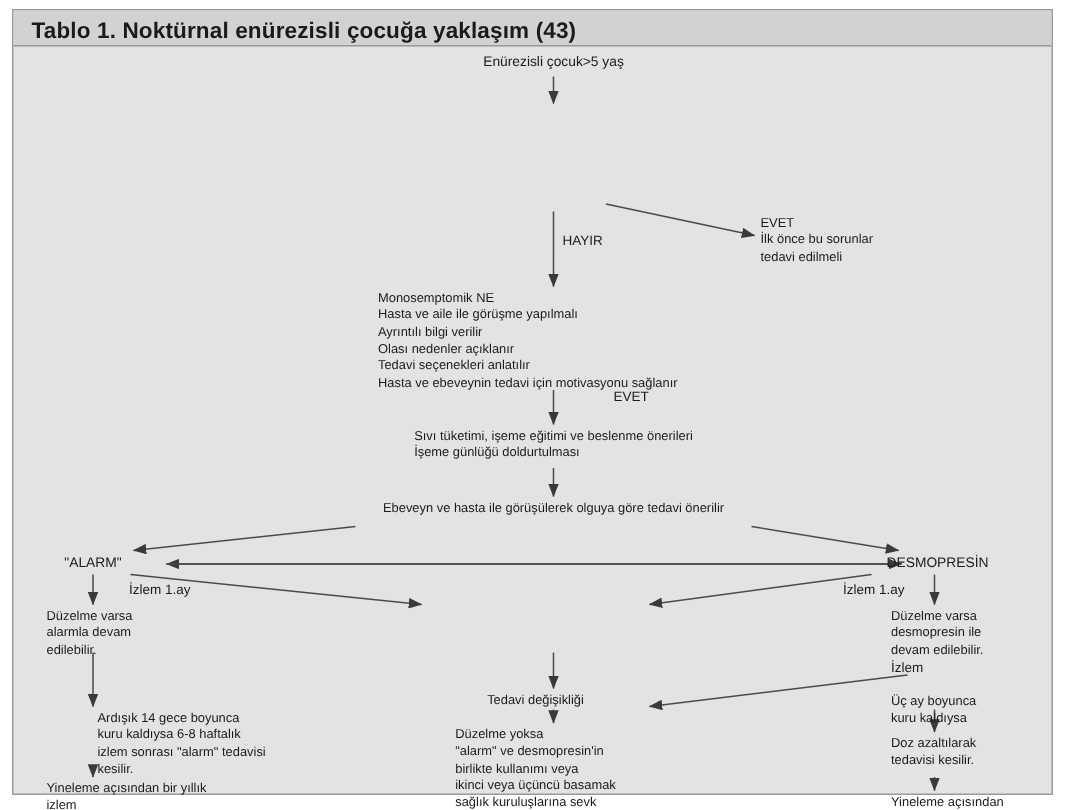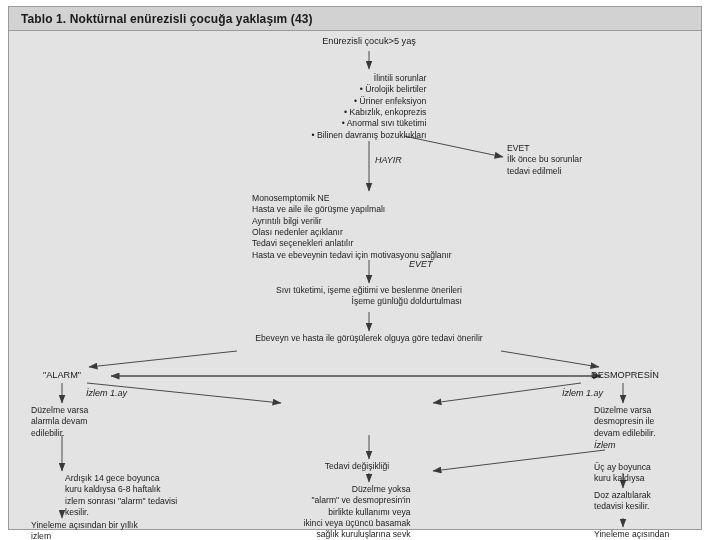--- a/index.html
+++ b/index.html
@@ -17,41 +17,41 @@
     box-sizing:border-box;
   }
   #caption-bar{
     position:absolute;left:0;top:0;right:0;height:24px;
     background:#d2d2d2;
     border-bottom:1px solid #9a9a9a;
     box-sizing:border-box;
   }
   #caption-text{
     position:absolute;left:12px;top:5px;
-    font-size:12px;font-weight:bold;color:#1a1a1a;
+    font-size:15px;font-weight:bold;color:#1a1a1a;
     letter-spacing:.1px;white-space:nowrap;
   }
   #canvas{
     position:absolute;left:0;top:24px;right:0;bottom:0;
   }
   svg#wires{
     position:absolute;left:0;top:0;width:694px;height:498px;
     pointer-events:none;
   }
   .node{
     position:absolute;
     color:#1b1b1b;
     line-height:1.32;
     white-space:pre-line;
   }
-  .ctr{text-align:right;transform:translateX(-50%);}
+  .ctr{text-align:left;transform:translateX(-50%);}
   .lft{text-align:left;}
   .f9{font-size:8.6px;}
   .f95{font-size:9.2px;}
-  .lbl{font-size:9px;font-style:italic;}
+  .lbl{font-size:9px;}
 </style>
 </head>
 <body>
 
 <div id="figure">
 
   <div id="caption-bar">
     <div id="caption-text">Tablo 1. Noktürnal enürezisli çocuğa yaklaşım (43)</div>
   </div>
 
@@ -101,26 +101,20 @@
         <line x1="596" y1="419" x2="424" y2="440"></line>
 
         <line x1="614" y1="442" x2="614" y2="457"></line>
 
         <line x1="614" y1="487" x2="614" y2="496"></line>
       </g>
     </svg>
 
     <div class="node ctr f95" style="left:360px;top:4px;">Enürezisli çocuk&gt;5 yaş</div>
 
-    <div class="node ctr f9" style="left:360px;top:42px;">İlintili sorunlar
-• Ürolojik belirtiler
-• Üriner enfeksiyon
-• Kabızlık, enkoprezis
-• Anormal sıvı tüketimi
-• Bilinen davranış bozuklukları</div>
 
     <div class="node lft f9" style="left:498px;top:112px;">EVET
 İlk önce bu sorunlar
 tedavi edilmeli</div>
 
     <div class="node lft f9" style="left:243px;top:162px;">Monosemptomik NE
 Hasta ve aile ile görüşme yapılmalı
 Ayrıntılı bilgi verilir
 Olası nedenler açıklanır
 Tedavi seçenekleri anlatılır

